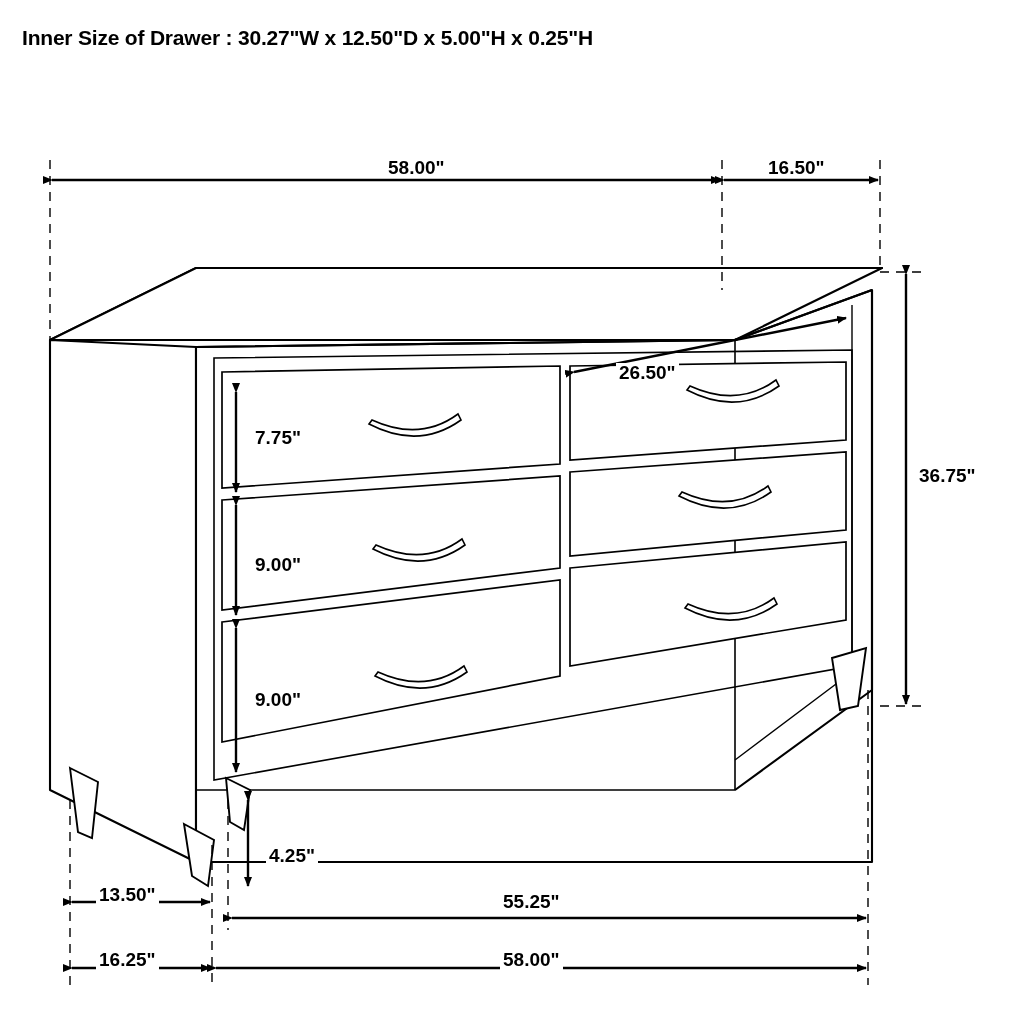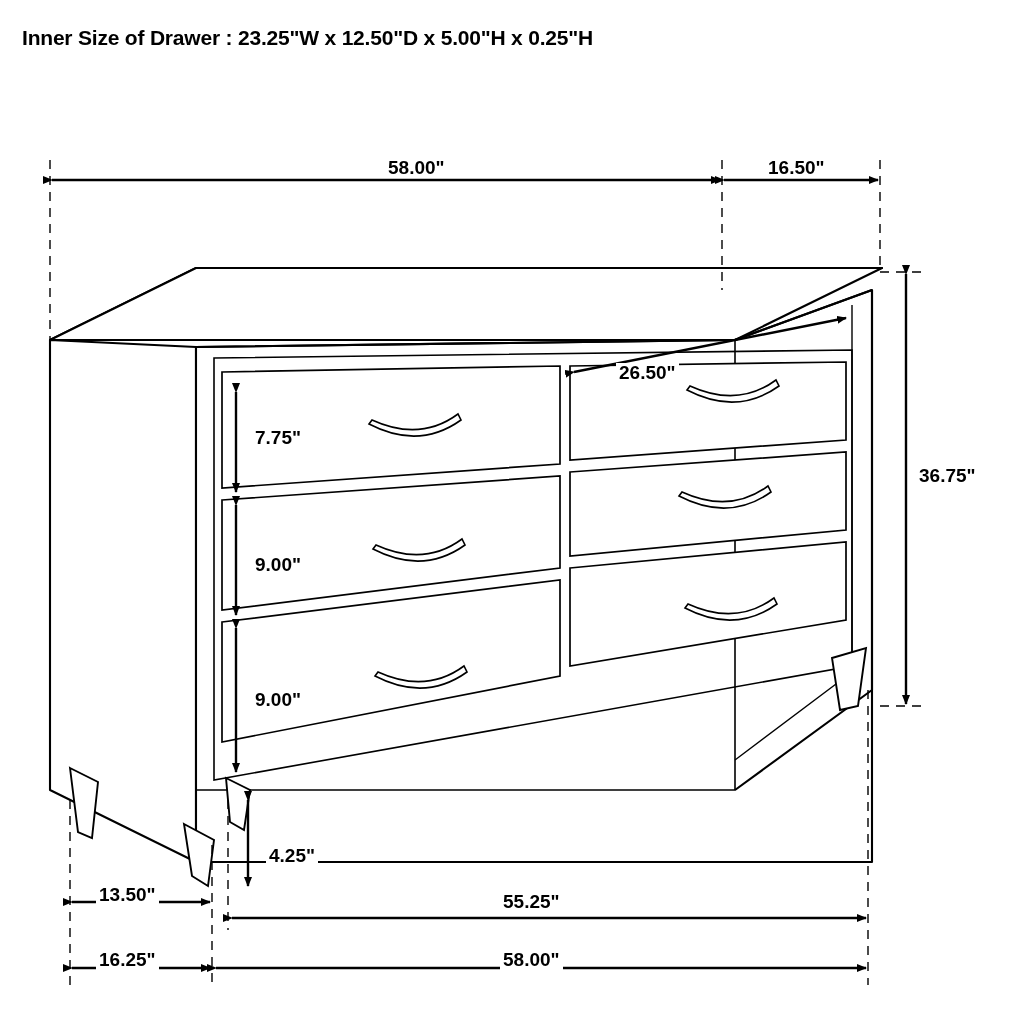--- a/index.html
+++ b/index.html
@@ -29,21 +29,21 @@
     background:#fff;
     padding:0 3px;
     line-height:20px;
   }
 </style>
 </head>
 <body>
 
 <div class="stage">
 
-  <div class="title">Inner Size of Drawer : 23.25"W x 12.50"D x 5.00"H x 0.25"H</div>
+  <div class="title">Inner Size of Drawer : 30.27"W x 12.50"D x 5.00"H x 0.25"H</div>
 
   <svg class="draw" viewBox="0 0 1024 1024">
     <defs>
       <marker id="ar" markerWidth="11" markerHeight="11" refX="9" refY="4" orient="auto" markerUnits="userSpaceOnUse">
         <path d="M0,0 L10,4 L0,8 z" fill="#000"></path>
       </marker>
       <marker id="arS" markerWidth="9" markerHeight="9" refX="7.5" refY="3.4" orient="auto" markerUnits="userSpaceOnUse">
         <path d="M0,0 L8.5,3.4 L0,6.8 z" fill="#000"></path>
       </marker>
     </defs>

